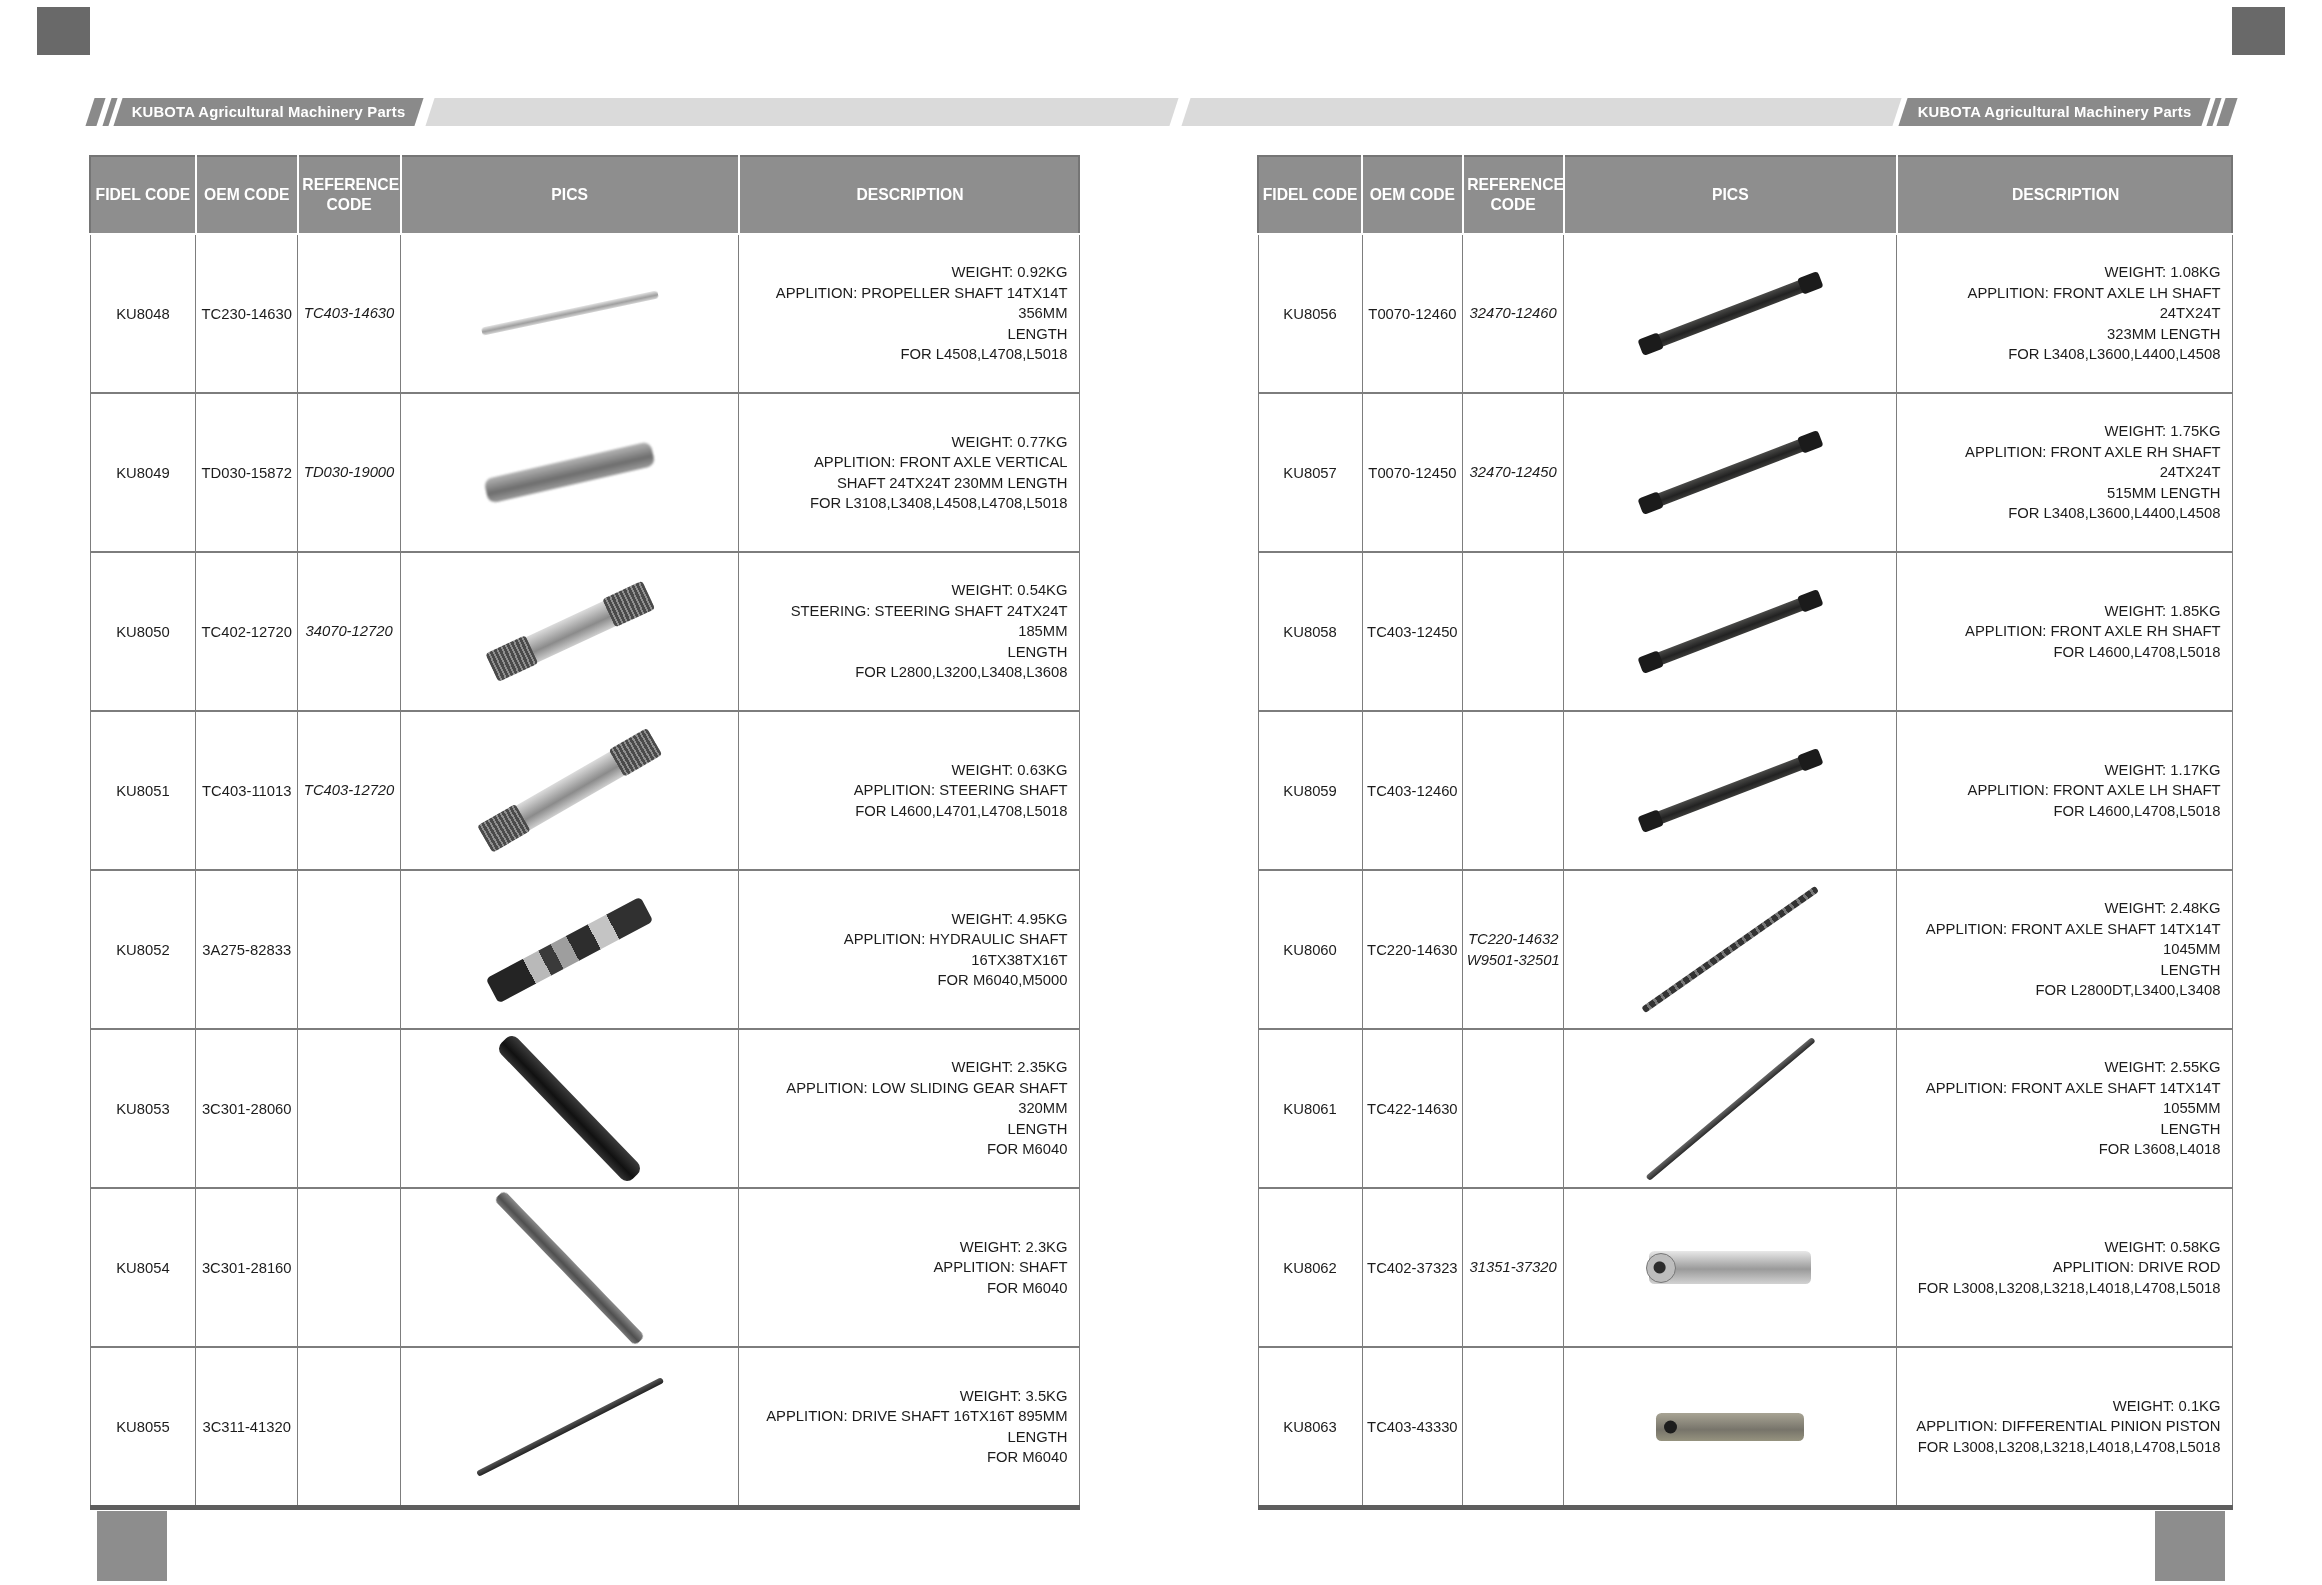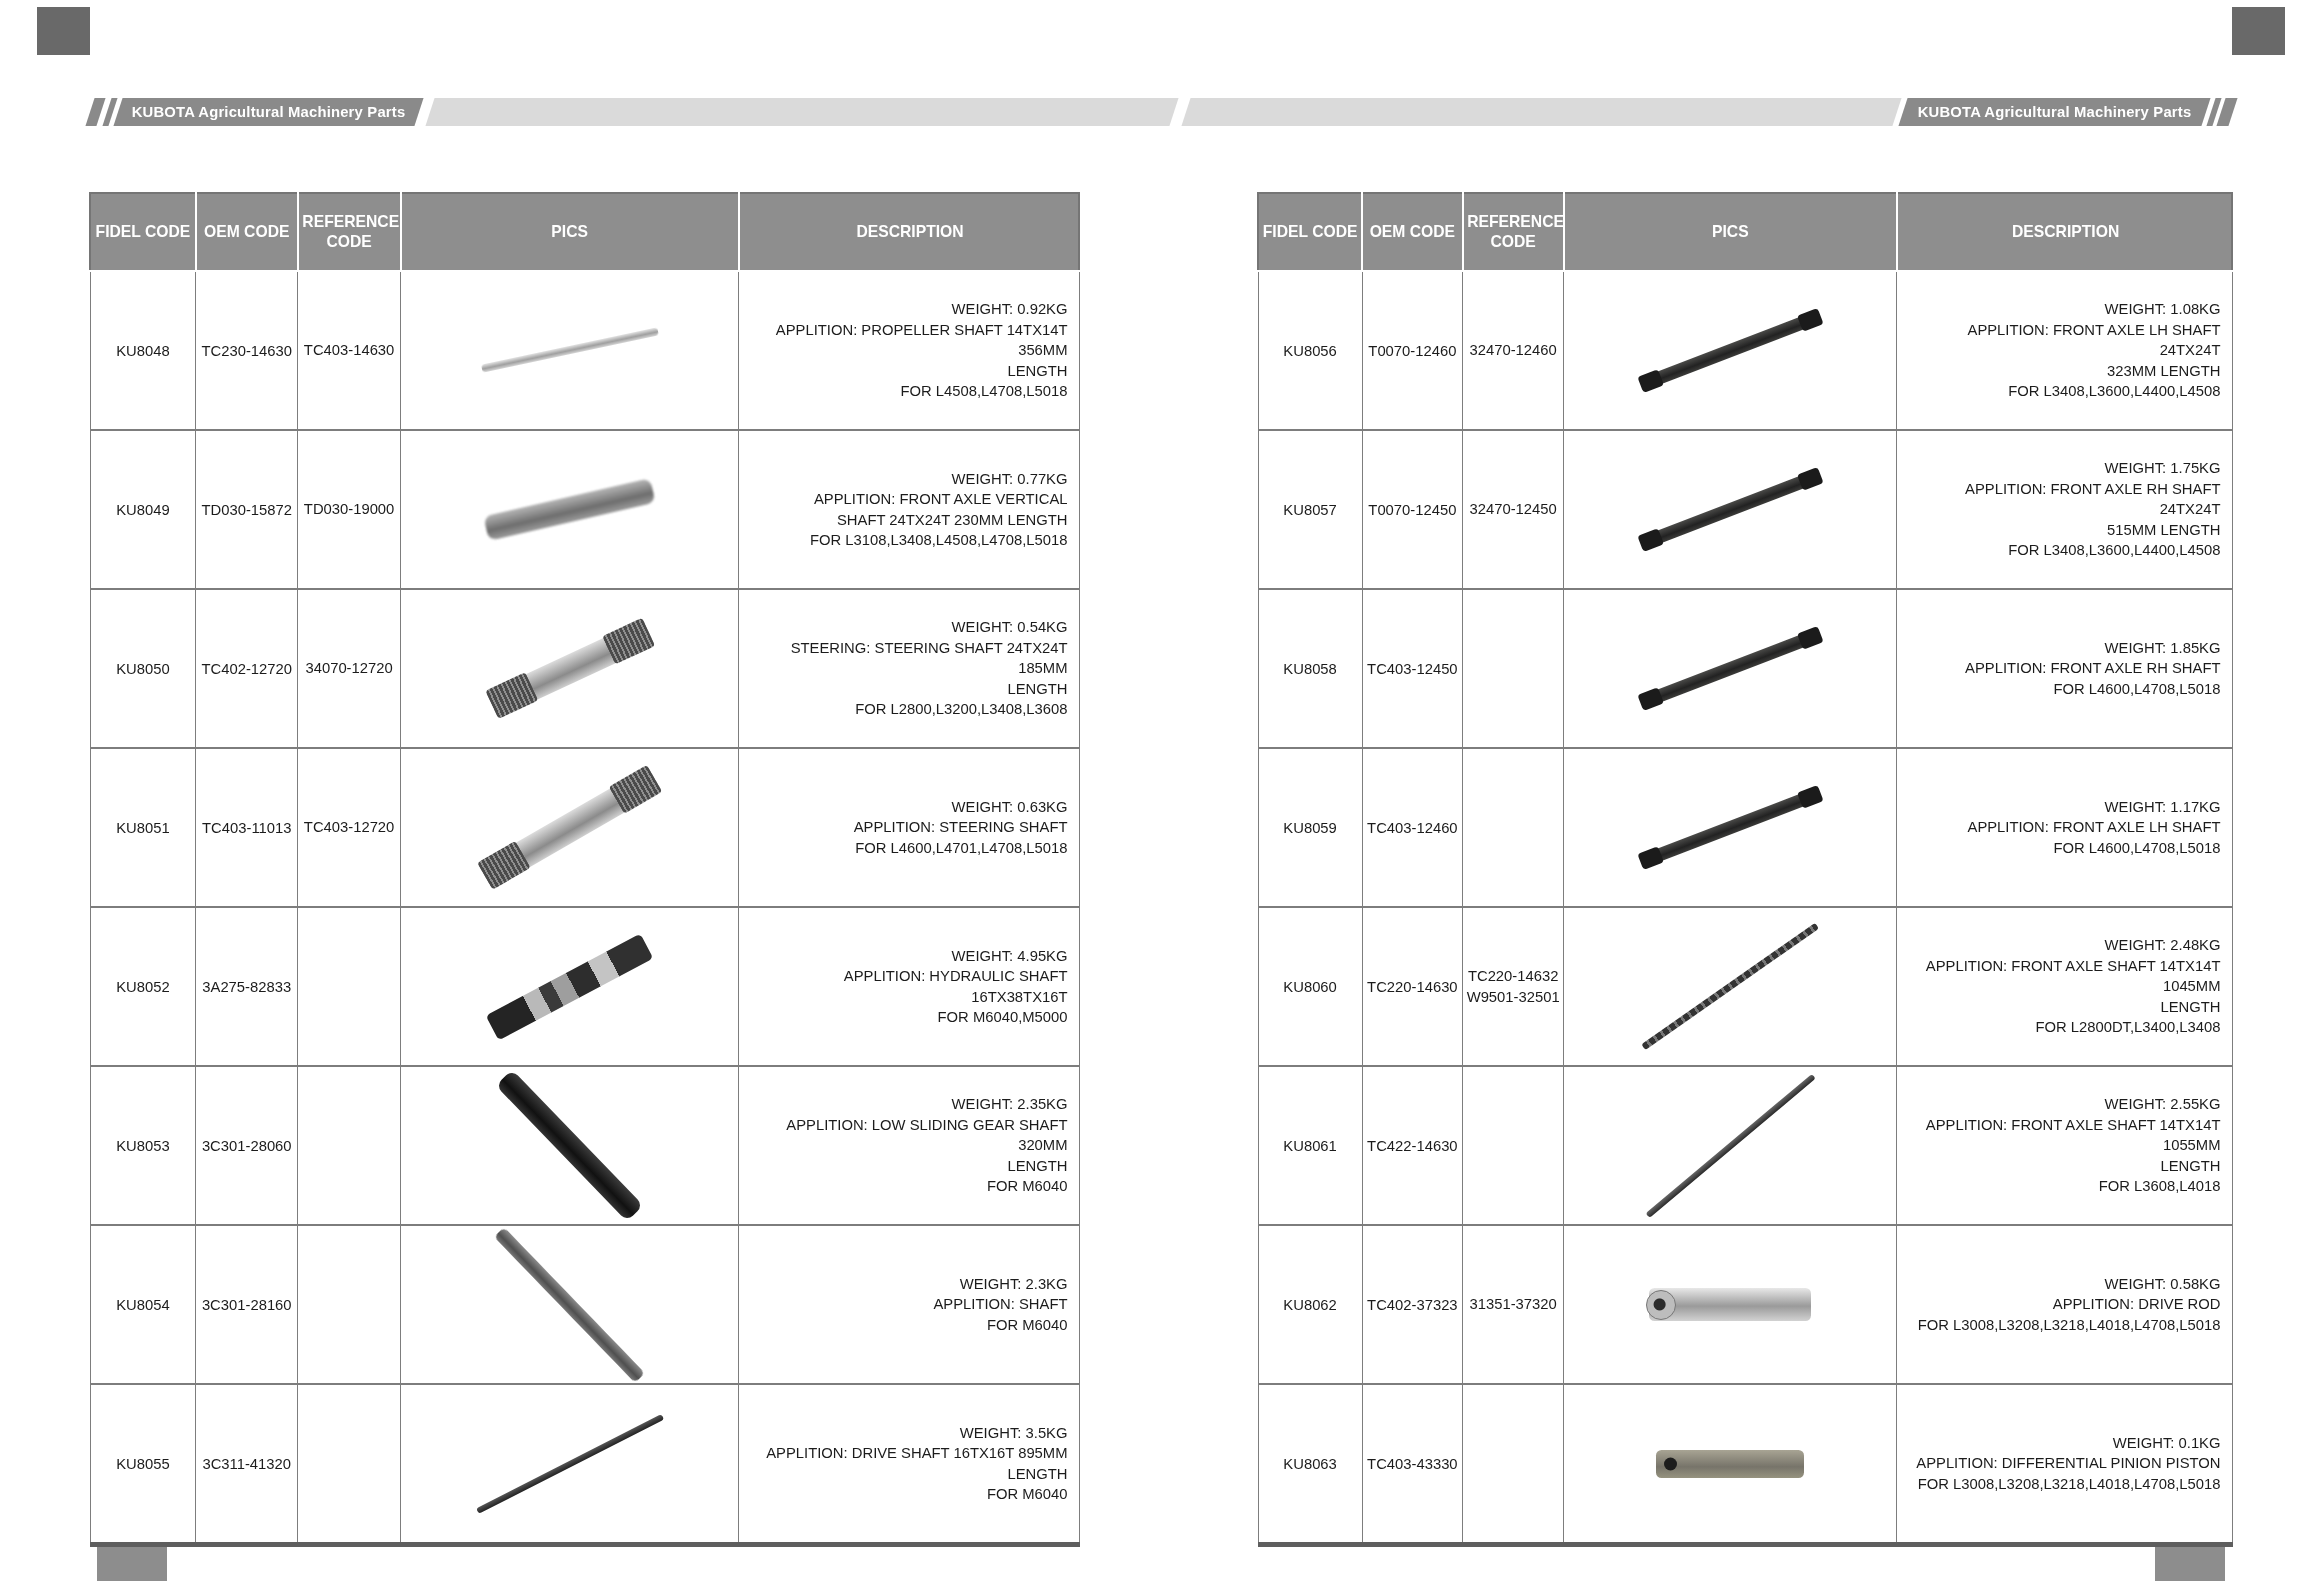--- a/index.html
+++ b/index.html
@@ -27,41 +27,41 @@
   #bar-right { left:1903px; width:303px; }
   #strip-r1 { left:2211px; width:5.5px;  }
   #strip-r2 { left:2221px; width:12px; }
   .bar-label {
     transform:skewX(18deg); display:flex; align-items:center; justify-content:center;
     width:100%; height:100%; color:#ffffff; font-weight:bold; font-size:14.8px;
     letter-spacing:0.2px; white-space:nowrap;
   }
 
   
-  .tbl-wrap { position:absolute; top:155px;margin-top:37px; }
+  .tbl-wrap { position:absolute; top:155px; }
   .tbl-left  { left:89px;   width:991px; }
   .tbl-right { left:1257px; width:976px; }
   table { width:100%; border-collapse:collapse; table-layout:fixed; }
   col.c1 { width:10.7%; } col.c2 { width:10.3%; } col.c3 { width:10.4%; }
   col.c4 { width:34.2%; } col.c5 { width:34.4%; }
   th {
     background:#8e8e8e; color:#ffffff; font-size:15.7px; font-weight:bold;
     height:76px; text-align:center; vertical-align:middle; line-height:1.3;
     border:2.8px solid #ffffff; padding:0 3.7px;
   }
   thead th { border-top-color:#757575; }
   th:first-child { border-left-color:#757575; }
   th:last-child  { border-right-color:#757575;padding-left:6px; }
   td {
     border:2.8px solid #7d7d7d; border-left-width:1.8px; border-right-width:1.8px;
     font-size:14.8px; height:157px; text-align:center; vertical-align:middle;
     background:#ffffff; padding:0;
   }
   tbody tr:last-child td { border-bottom:5.5px solid #5e5e5e; }
-  td.c-ref  { white-space:pre-line; line-height:1.4; }
+  td.c-ref  { white-space:pre-line; line-height:1.4;font-style:italic; }
   td.c-desc { text-align:right; padding:0 11px; white-space:pre-line; line-height:1.38; }
 
   
   .pic { display:flex; align-items:center; justify-content:center; height:155px; position:relative; }
   .rod { position:relative; display:block; }
   .ra { width:180px; height:8.3px;  border-radius:3.7px; transform:rotate(-12deg); filter:blur(0.4px);
         background:linear-gradient(to bottom,#e2e2e2,#9f9f9f 55%,#d5d5d5); }
   .rb { width:171px; height:25px; border-radius:8.3px; transform:rotate(-13deg); filter:blur(1.1px);
         background:linear-gradient(to bottom,#b5b5b5,#6e6e6e 60%,#9c9c9c); }
   .rc, .rd { width:162px; height:28px; border-radius:4.6px; transform:rotate(-25deg);

